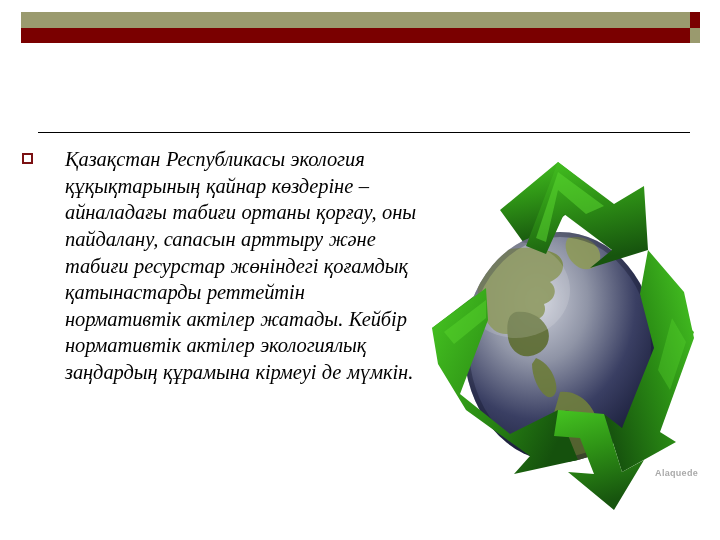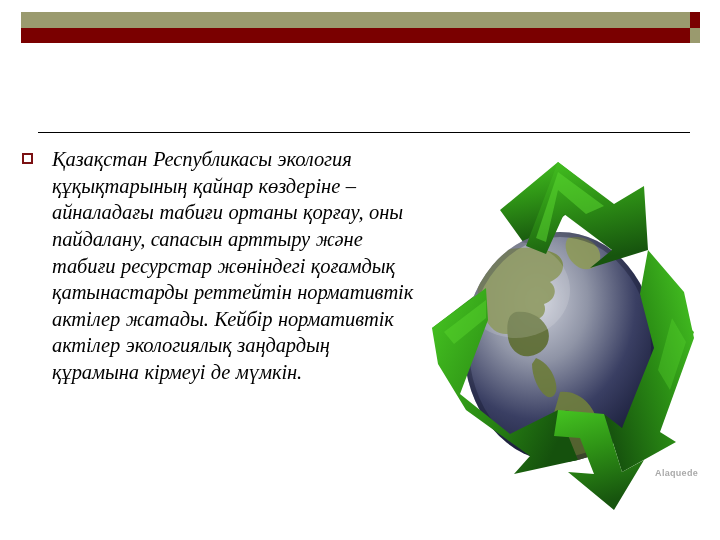--- a/index.html
+++ b/index.html
@@ -122,21 +122,21 @@
       <div class="bar-seg-long" style="background:#7a0000"></div>
       <div class="bar-seg-short" style="background:#9a9a6e"></div>
     </div>
   </div>
 
   <div class="divider" style="border-top-color: rgb(0, 0, 0);"></div>
 
   <div class="content">
     <div class="bullet-row">
       <span class="bullet-marker" style="border-color: rgb(123, 17, 19);"></span>
-      <span class="bullet-text" style="color: rgb(0, 0, 0);">Қазақстан Республикасы экология құқықтарының қайнар көздеріне – айналадағы табиғи ортаны қорғау, оны пайдалану, сапасын арттыру және табиғи ресурстар жөніндегі қоғамдық қатынастарды реттейтін нормативтік актілер жатады. Кейбір нормативтік актілер экологиялық заңдардың құрамына кірмеуі де мүмкін.</span>
+      <span class="bullet-text" style="color: rgb(0, 0, 0); margin-left: 13px;">Қазақстан Республикасы экология құқықтарының қайнар көздеріне – айналадағы табиғи ортаны қорғау, оны пайдалану, сапасын арттыру және табиғи ресурстар жөніндегі қоғамдық қатынастарды реттейтін нормативтік актілер жатады. Кейбір нормативтік актілер экологиялық заңдардың құрамына кірмеуі де мүмкін.</span>
     </div>
   </div>
 
   <div class="graphic">
     <svg viewBox="0 0 312 368" xmlns="http://www.w3.org/2000/svg">
       <defs>
         <radialGradient id="globeGrad" cx="38%" cy="30%" r="78%">
           <stop offset="0%" stop-color="#cfd2dc"></stop>
           <stop offset="34%" stop-color="#8f94a6"></stop>
           <stop offset="66%" stop-color="#3a3f63"></stop>

